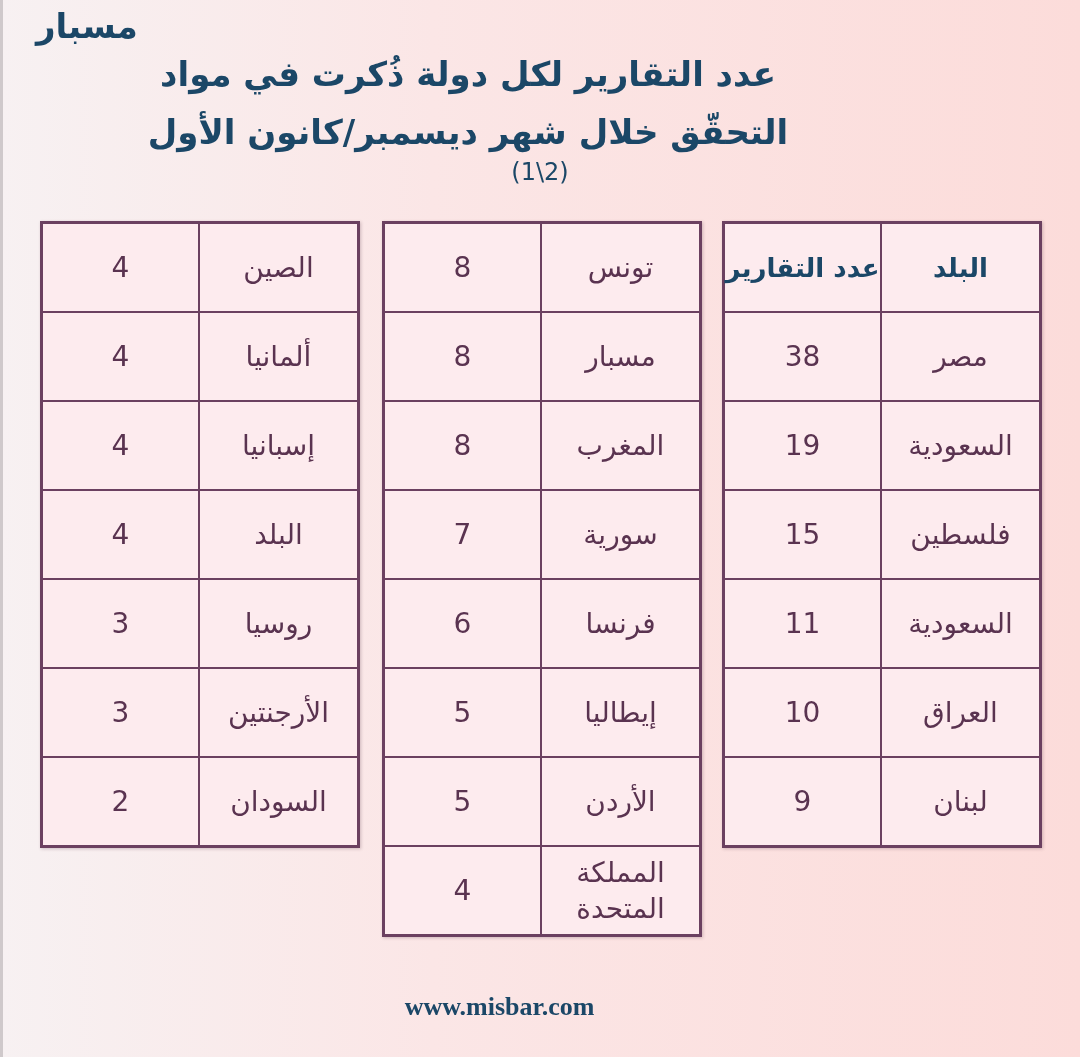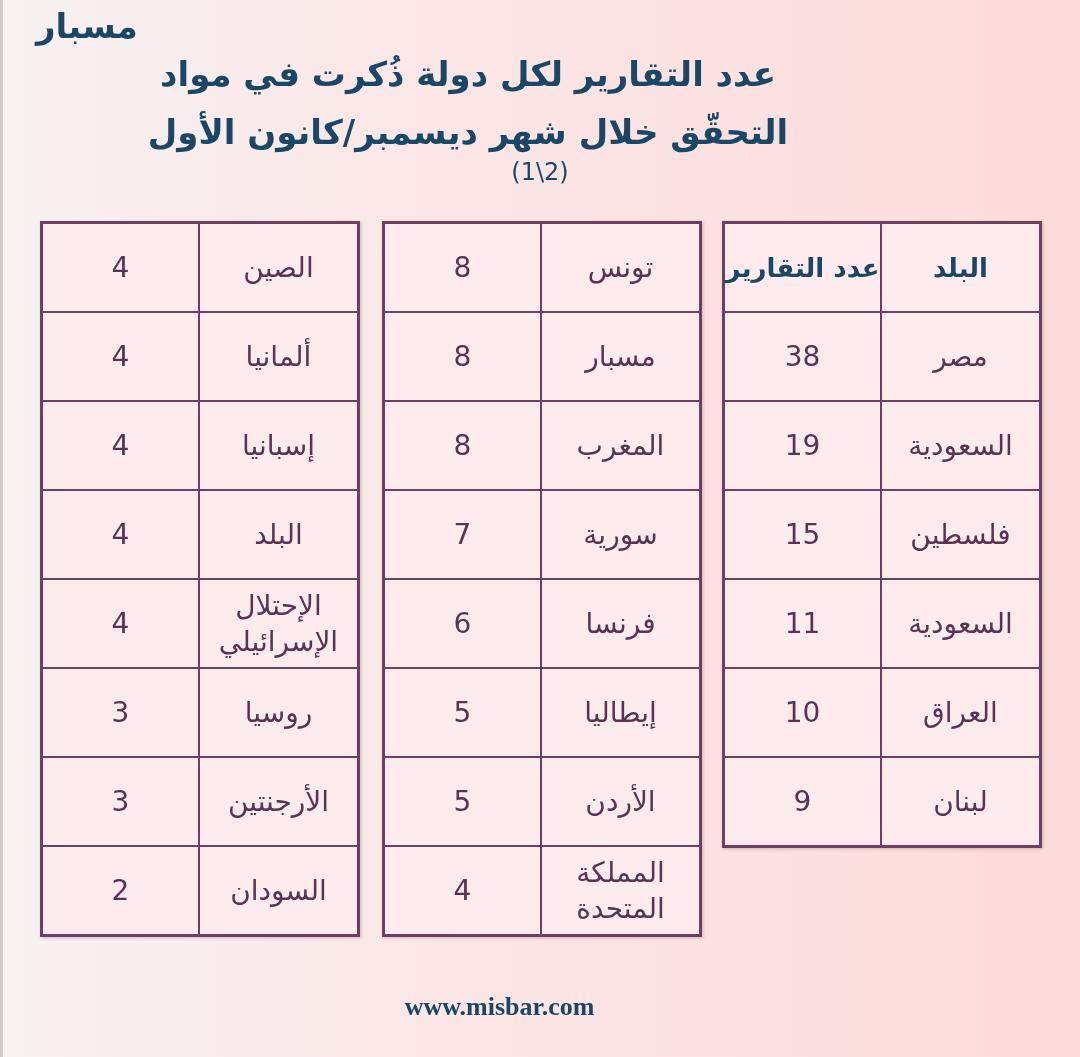--- a/index.html
+++ b/index.html
@@ -115,24 +115,20 @@
       </tr>
   <tr>
         <td class="c">إسبانيا</td>
         <td class="n">4</td>
       </tr>
   <tr>
         <td class="c">البلد</td>
         <td class="n">4</td>
       </tr>
   <tr>
-        <td class="c">الإحتلال الإسرائيلي</td>
-        <td class="n">4</td>
-      </tr>
-  <tr>
         <td class="c">روسيا</td>
         <td class="n">3</td>
       </tr>
   <tr>
         <td class="c">الأرجنتين</td>
         <td class="n">3</td>
       </tr>
   <tr>
         <td class="c">السودان</td>
         <td class="n">2</td>

